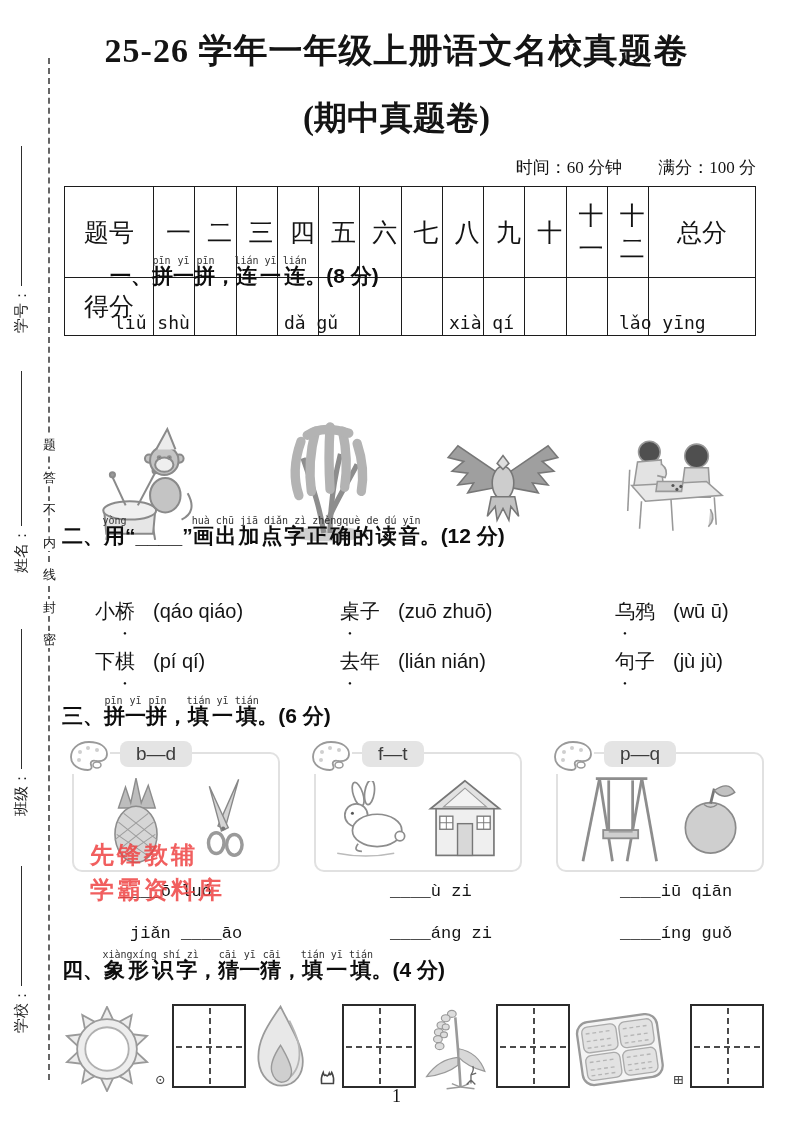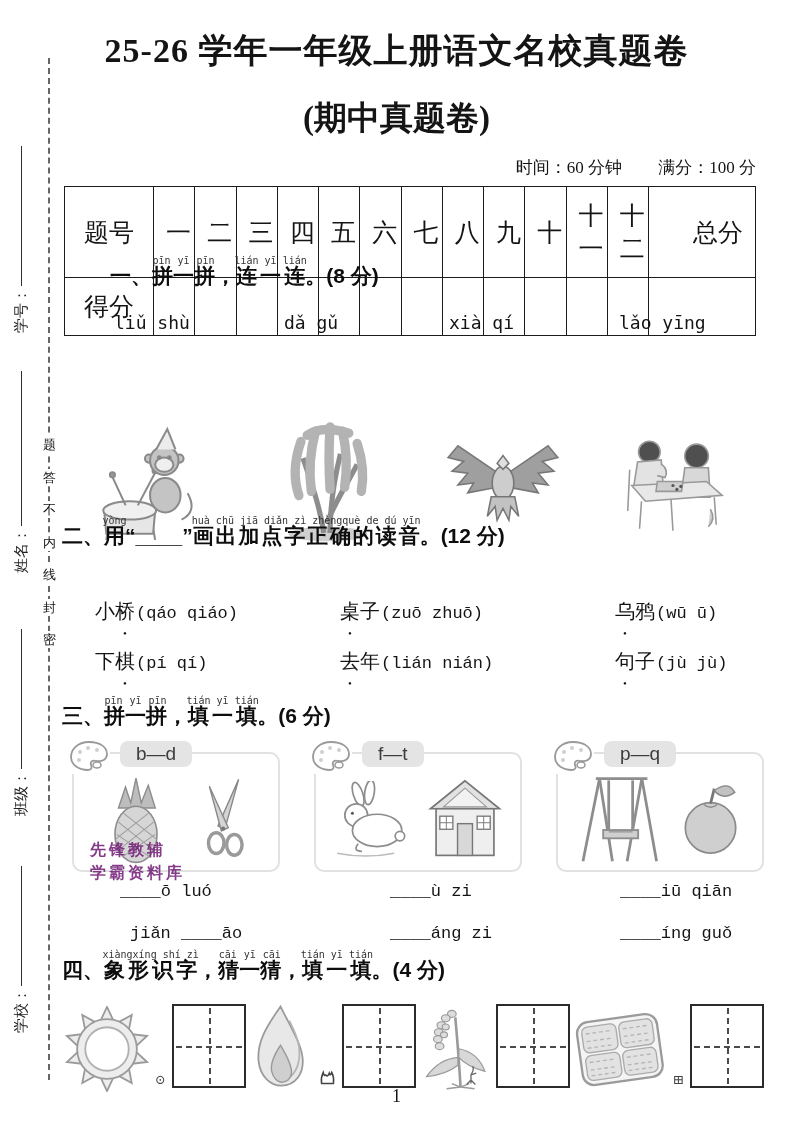--- a/index.html
+++ b/index.html
@@ -14,53 +14,53 @@
   .mfield .wline{display:inline-block;border-bottom:1.5px solid #2e2e2e;margin:0 0 4px 2px;vertical-align:baseline;}
   
   .title{position:absolute;top:28px;left:40px;width:713px;text-align:center;font-size:34px;font-weight:bold;letter-spacing:1px;}
   .subtitle{position:absolute;top:96px;left:40px;width:713px;text-align:center;font-size:33px;font-weight:bold;}
   .timeline{position:absolute;top:156px;left:64px;width:692px;text-align:right;font-size:17px;}
   .timeline span{margin-left:32px;}
   
   table.score{position:absolute;top:186px;left:64px;width:692px;border-collapse:collapse;table-layout:fixed;}
   table.score td{border:1.6px solid #1c1c1c;height:32px;text-align:center;font-size:25px;padding:12px;}
   table.score td:first-child{width:64px;}
-  table.score td:last-child{width:82px;text-align:right;}
+  table.score td:last-child{width:82px;}
   
   .heading{position:absolute;left:62px;font-family:"Liberation Sans","DejaVu Sans",sans-serif;
            font-weight:bold;font-size:21px;color:#0d0d0d;white-space:nowrap;}
   .heading rt{font-family:"DejaVu Sans Mono","Liberation Mono",monospace;font-weight:normal;font-size:10px;color:#333;}
   .heading ruby{ruby-position:over;}
   
   .absrow{position:absolute;left:64px;width:700px;}
   .pword{position:absolute;font-family:"DejaVu Sans Mono","Liberation Mono",monospace;font-size:18px;white-space:nowrap;}
   .blank{position:absolute;font-family:Liberation Mono, monospace;font-size:17px;white-space:nowrap;}
   
   .dotitem{position:absolute;white-space:nowrap;}
   .dotitem .zi{position:relative;font-size:20px;display:inline-block;}
   .dotitem .zi.dotted::after{content:"•";position:absolute;left:50%;transform:translateX(-50%);bottom:-14px;font-size:11px;color:#111;}
-  .dotitem .opts{font-family:Liberation Mono, monospace;font-size:17px;margin-left:1px;}
+  .dotitem .opts{font-family:Liberation Sans, sans-serif;font-size:20px;margin-left:18px;}
   
   .cards{position:absolute;top:752px;left:64px;width:692px;display:flex;justify-content:space-between;padding-left:8px;}
   .card{position:relative;width:204px;height:116px;border:2px solid #e1e1e1;border-radius:10px;background:#fff;}
   .card .chip{position:absolute;top:-13px;left:46px;background:#e4e4e4;border-radius:8px;padding:2px 16px;
       font-family:"Liberation Sans","DejaVu Sans",sans-serif;font-size:19px;color:#3c3c3c;}
   .card .palette{position:absolute;top:-16px;left:-6px;background:#fff;}
   .card .pics{position:absolute;top:18px;left:0;width:100%;height:94px;display:flex;justify-content:space-evenly;align-items:center;}
   
   .pictorow{position:absolute;top:1002px;left:64px;width:700px;display:flex;justify-content:space-between;align-items:flex-end;}
   .pgroup{display:flex;align-items:flex-end;gap:5px;}
   .wgrid{width:70px;height:80px;border:2.5px solid #2b2b2b;position:relative;background:#fff;margin-bottom:4px;}
   .wgrid::before{content:"";position:absolute;left:2px;right:2px;top:50%;border-top:2px dashed #4a4a4a;}
   .wgrid::after{content:"";position:absolute;top:2px;bottom:2px;left:50%;border-left:2px dashed #4a4a4a;}
   .miniglyph{font-size:13px;color:#444;line-height:1;margin:0 1px 6px 0;}
   
   .pagenum{position:absolute;top:1086px;left:0;width:793px;text-align:center;font-size:18px;}
   .watermark{position:absolute;left:90px;top:838px;z-index:5;font-family:"Liberation Sans","DejaVu Sans",sans-serif;
-      font-size:16px;font-weight:bold;color:#701a75;opacity:.85;letter-spacing:3px;line-height:1.45;pointer-events:none;}
+      font-size:24px;font-weight:bold;color:#ef4444;opacity:.85;letter-spacing:3px;line-height:1.45;pointer-events:none;}
   .pic{display:block;}
 </style>
 </head>
 <body>
 
 <div id="page">
 
   <div class="seal-dash"></div>
   <div id="seal-chars">
       <span>题</span>

